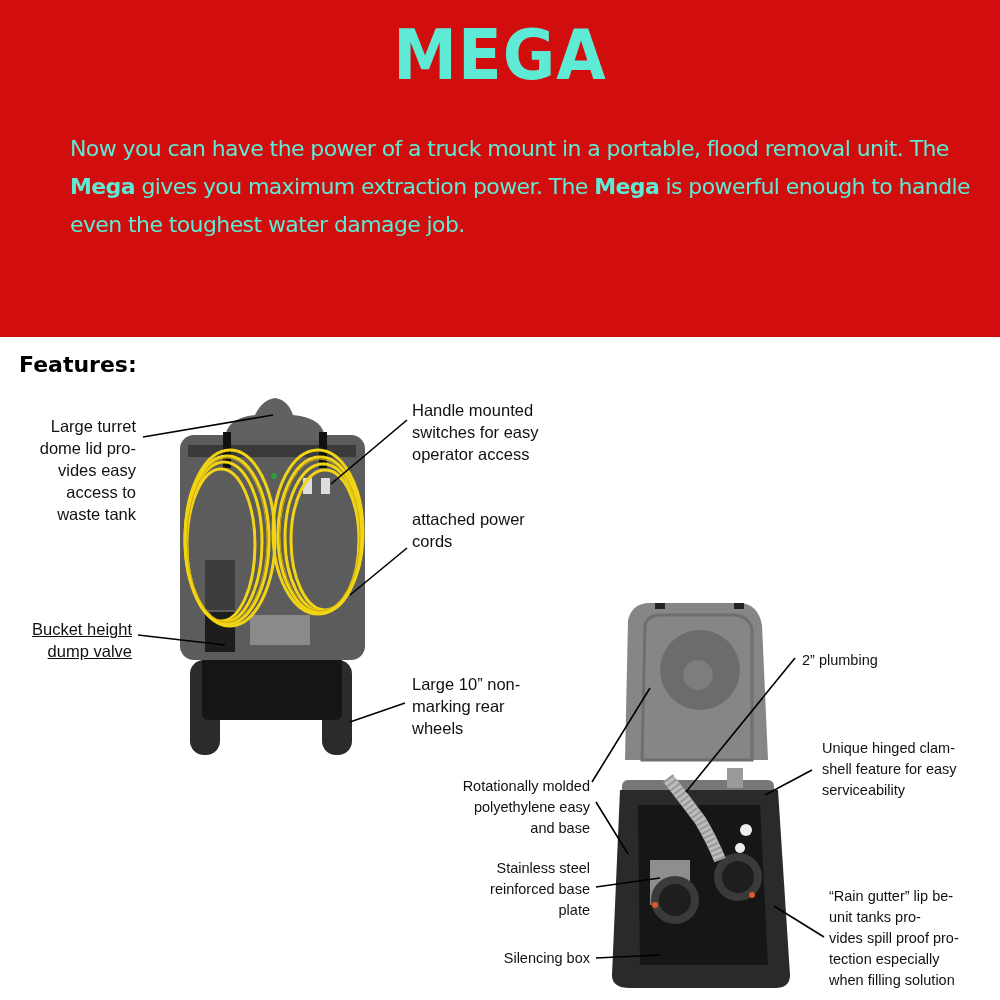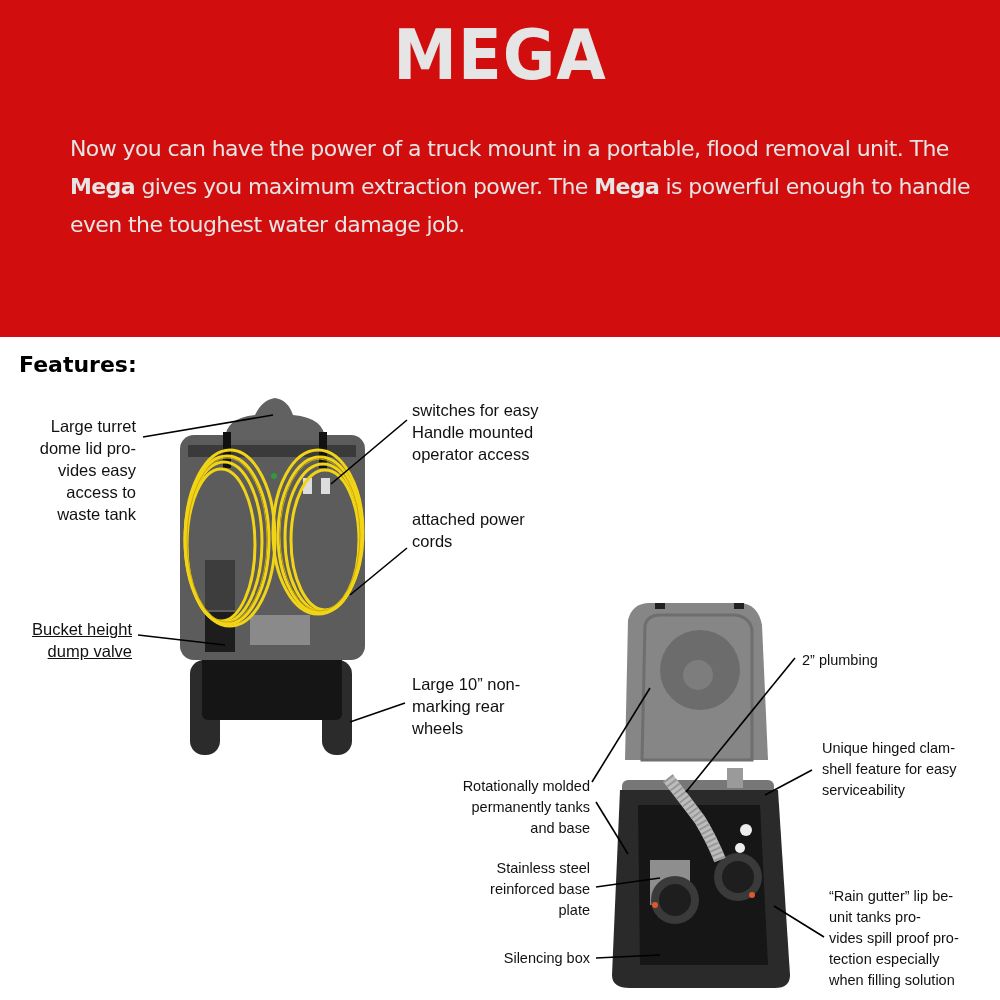--- a/index.html
+++ b/index.html
@@ -1,21 +1,21 @@
 <!DOCTYPE html>
 <html><head>
 <meta charset="utf-8">
 <style>
   * { box-sizing: border-box; margin: 0; padding: 0; }
   html, body { width: 1000px; height: 1000px; background: #ffffff; overflow: hidden; }
   body { position: relative; font-family: "Liberation Sans", sans-serif; color: #111; }
 
   .hero {
     position: absolute; left: 0; top: 0; width: 1000px; height: 337px;
-    background: #d20d0d; color: #e5e5e5;
+    background: #d20d0d; color: #5eead4;
   }
   .hero-title {
     position: absolute; left: 0; top: 18px; width: 1000px; text-align: center;
     font-family: "DejaVu Sans", sans-serif; font-weight: 700; font-size: 64px;
     letter-spacing: 1px; transform: scaleY(1.08);
   }
   .hero-text {
     position: absolute; left: 70px; top: 130px; width: 900px;
     font-family: "DejaVu Sans", sans-serif; font-size: 22px; line-height: 38px;
     letter-spacing: -0.6px;
@@ -136,22 +136,22 @@
 
 <div class="label right" style="left:14px; top:415px; width:122px;">
   <div>Large turret</div>
   <div>dome lid pro-</div>
   <div>vides easy</div>
   <div>access to</div>
   <div>waste tank</div>
 </div>
 
 <div class="label" style="left:412px; top:399px; width:200px;">
+  <div>Handle mounted</div>
   <div>switches for easy</div>
-  <div>Handle mounted</div>
   <div>operator access</div>
 </div>
 
 <div class="label" style="left:412px; top:508px; width:200px;">
   <div>attached power</div>
   <div>cords</div>
 </div>
 
 <div class="label right" style="left:6px; top:618px; width:126px;text-decoration:underline;">
   <div>Bucket height</div>
@@ -169,21 +169,21 @@
 </div>
 
 <div class="label small" style="left:822px; top:738px; width:178px;">
   <div>Unique hinged clam-</div>
   <div>shell feature for easy</div>
   <div>serviceability</div>
 </div>
 
 <div class="label small right" style="left:420px; top:776px; width:170px;">
   <div>Rotationally molded</div>
-  <div>permanently tanks</div>
+  <div>polyethylene easy</div>
   <div>and base</div>
 </div>
 
 <div class="label small right" style="left:420px; top:858px; width:170px;">
   <div>Stainless steel</div>
   <div>reinforced base</div>
   <div>plate</div>
 </div>
 
 <div class="label small right" style="left:420px; top:948px; width:170px;">

